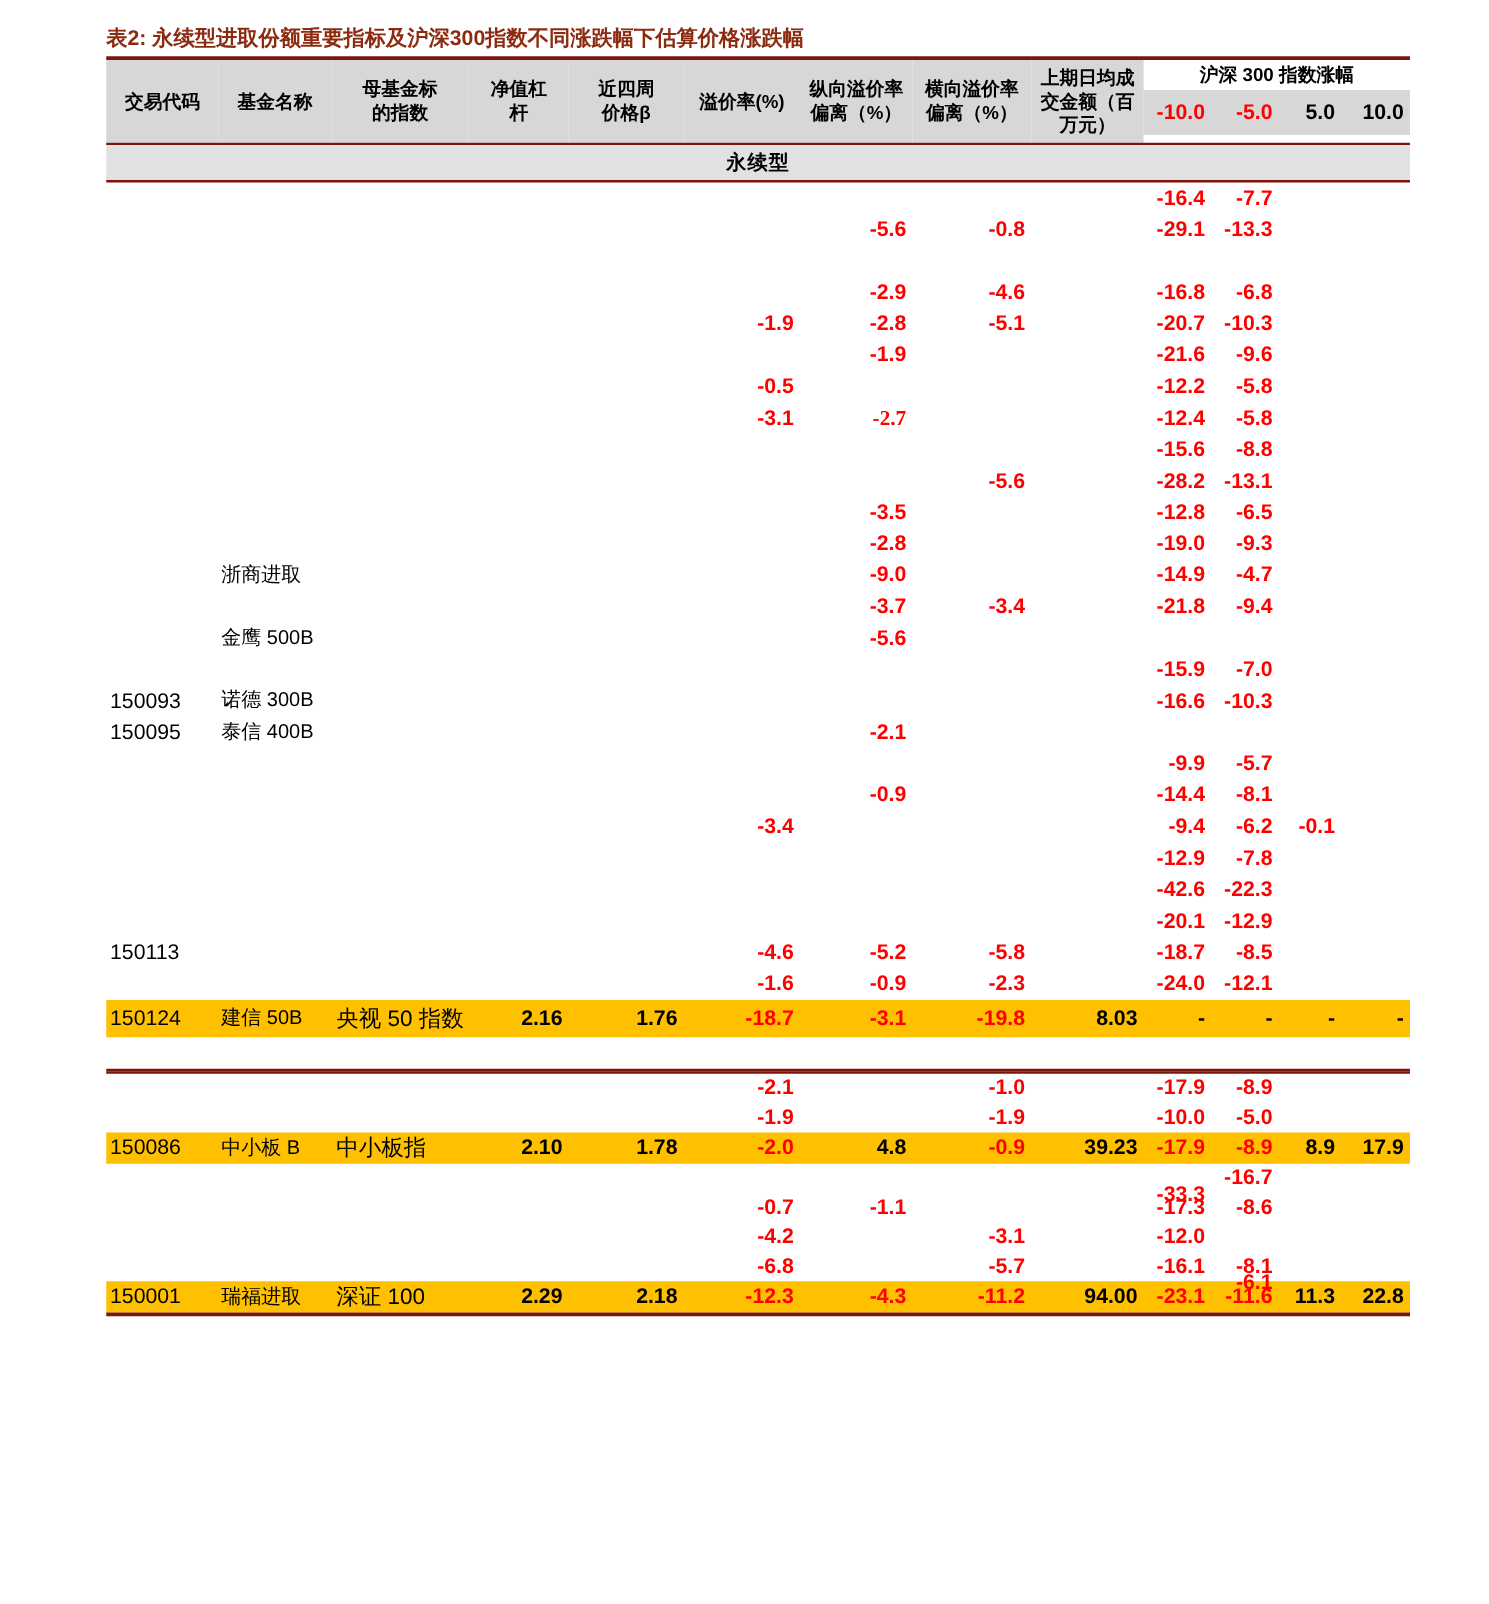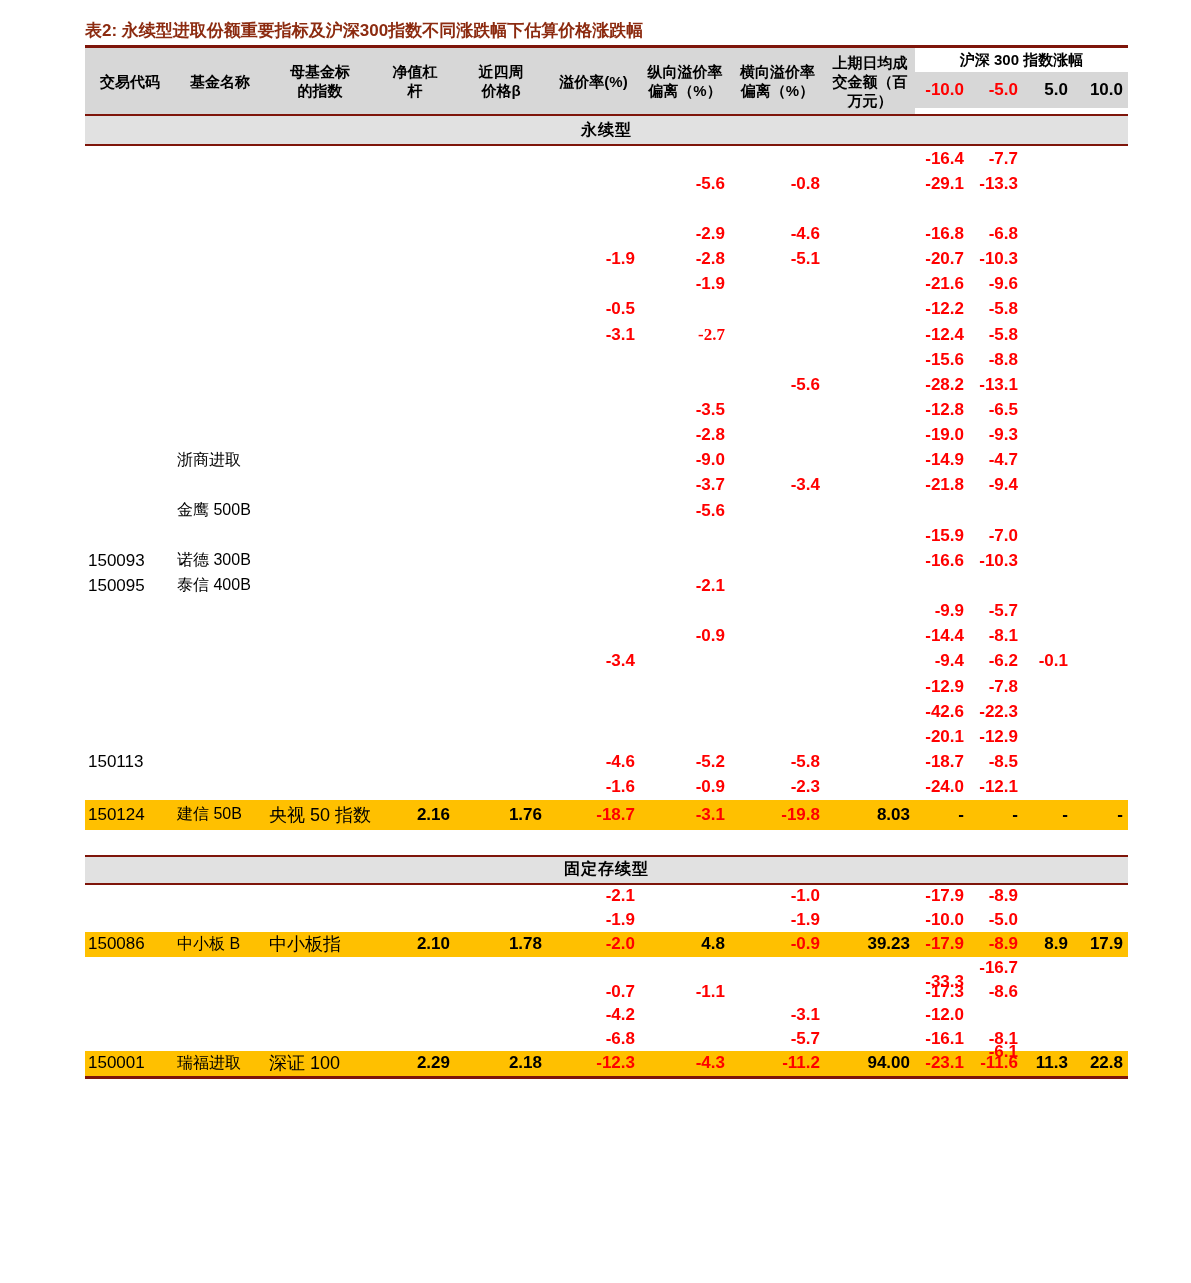--- a/index.html
+++ b/index.html
@@ -475,21 +475,20 @@
         <div class="cell c-right c-num neg" style="width: 90px;">-3.1</div>
         <div class="cell c-right c-num neg" style="width: 95px;">-19.8</div>
         <div class="cell c-right c-num" style="width: 90px;">8.03</div>
         <div class="cell c-right c-num" style="width: 54px;">-</div>
         <div class="cell c-right c-num" style="width: 54px;">-</div>
         <div class="cell c-right c-num" style="width: 50px;">-</div>
         <div class="cell c-right c-num" style="width: 55px;">-</div>
       </div>
       <div class="gap"></div>
       <div class="rule"></div>
-      <div class="band band2">固定存续型</div>
       <div class="rule"></div>
       <div class="row" style="height: 23.5px;">
         <div class="cell c-left c-code" style="width: 90px;"></div>
         <div class="cell c-left c-name" style="width: 90px;"></div>
         <div class="cell c-left c-index" style="width: 110px;"></div>
         <div class="cell c-right c-num" style="width: 80px;"></div>
         <div class="cell c-right c-num" style="width: 92px;"></div>
         <div class="cell c-right c-num neg" style="width: 93px;">-2.1</div>
         <div class="cell c-right c-num" style="width: 90px;"></div>
         <div class="cell c-right c-num neg" style="width: 95px;">-1.0</div>

